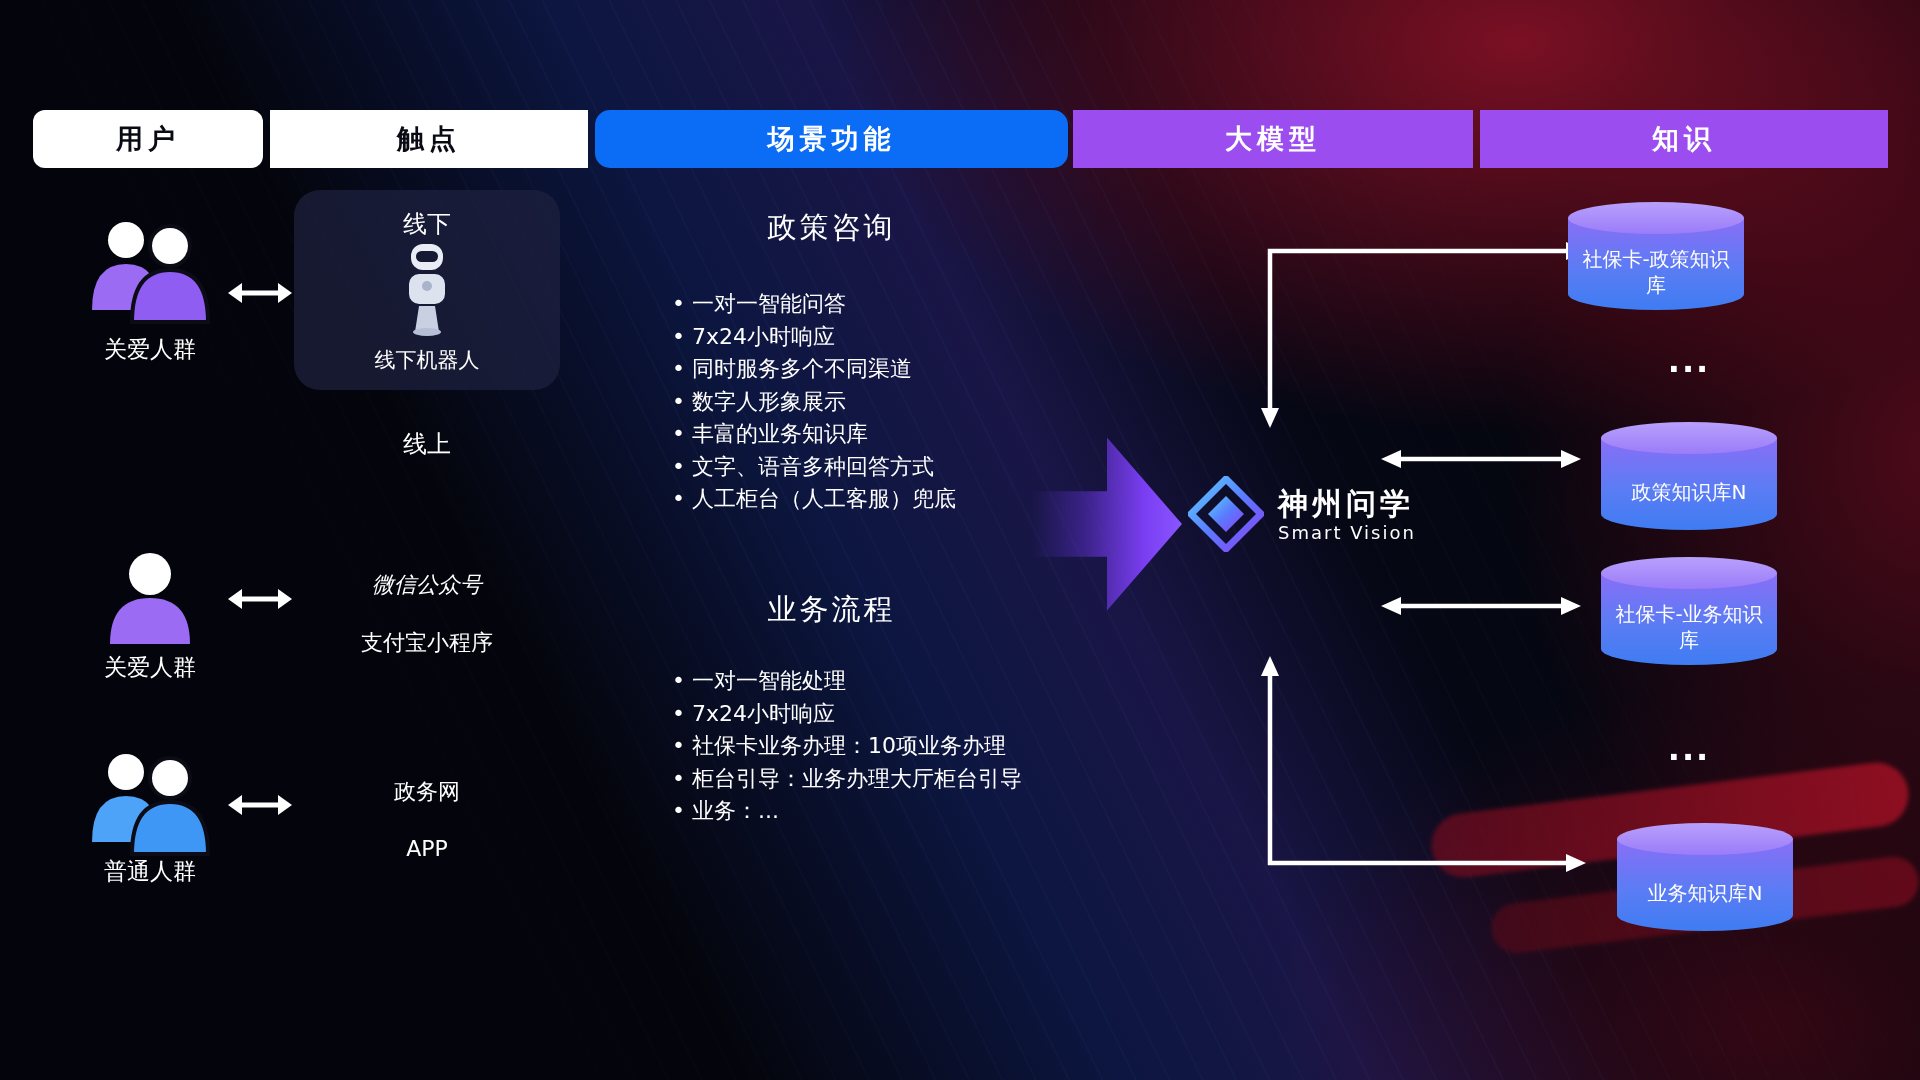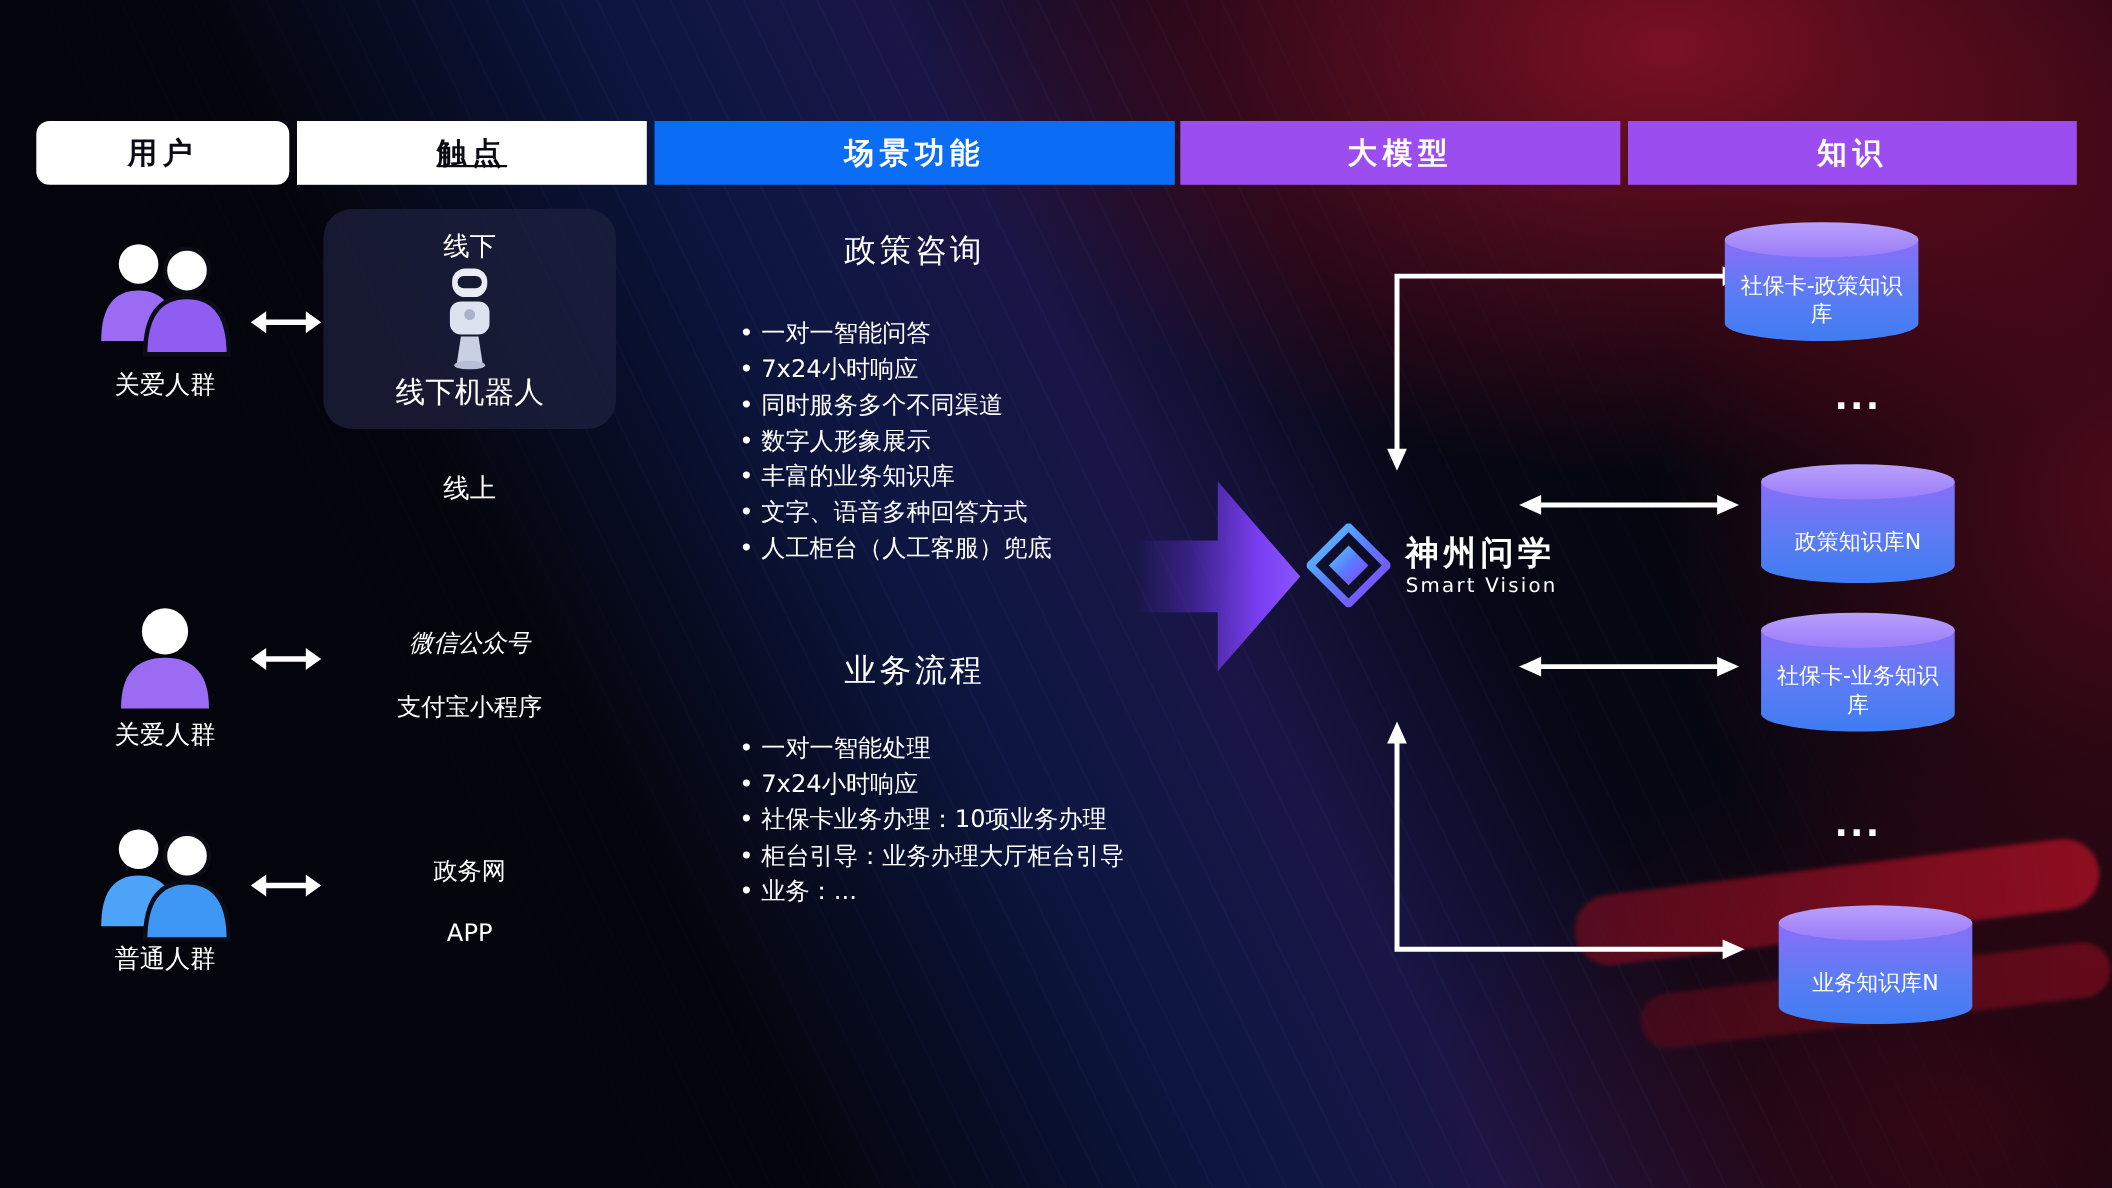--- a/index.html
+++ b/index.html
@@ -36,21 +36,21 @@
   .hdr.blue   { background:#0b6cf5; color:#ffffff; }
   .hdr.purple { background:#9b4df0; color:#ffffff; }
 
   .lbl { position:absolute; color:#fff; text-align:center; z-index:5; }
   .icon-box { position:absolute; z-index:5; }
 
   .tp-card { position:absolute; left:294px; top:190px; width:266px; height:200px;
              border-radius:26px; background:rgba(30,33,64,.72); z-index:4; }
   .tp-card-title { position:absolute; top:18px; left:0; width:100%; text-align:center; font-size:24px; }
   .tp-card-robot { position:absolute; top:52px; left:50%; transform:translateX(-50%); }
-  .tp-card-sub   { position:absolute; bottom:16px; left:0; width:100%; text-align:center; font-size:27px; }
+  .tp-card-sub   { position:absolute; bottom:16px; left:0; width:100%; text-align:center; font-size:21px; }
   .tp-text { position:absolute; left:294px; width:266px; text-align:center; color:#fff; z-index:5; }
 
   .sec-title { position:absolute; width:473px; left:595px; text-align:center;
                font-size:29px; font-weight:500; letter-spacing:3px; z-index:5; }
   .bullets { position:absolute; list-style:none; margin:0; padding:0; color:#fff;
              font-size:22px; z-index:5; }
   .bullets li { line-height:32.5px; white-space:nowrap; }
   .bullets li::before { content:"•  "; }
 
   .flow-arrow { position:absolute; left:1032px; top:428px; width:150px; height:192px; z-index:4;
@@ -77,22 +77,22 @@
 </style>
 </head>
 <body>
 
 <div class="stage">
   <div class="streaks"></div>
   <div class="swoosh s1"></div>
   <div class="swoosh s2"></div>
 
   <div class="hdr white" style="left:33px;   width:230px;border-radius:12px;">用户</div>
-  <div class="hdr white" style="left:270px;  width:318px;text-decoration:underline;">触点</div>
-  <div class="hdr blue" style="left:595px;  width:473px;">场景功能</div>
+  <div class="hdr white" style="left:270px;  width:318px;">触点</div>
+  <div class="hdr blue" style="left:595px;  width:473px;border-radius:15px;">场景功能</div>
   <div class="hdr purple" style="left:1073px; width:400px;">大模型</div>
   <div class="hdr purple" style="left:1480px; width:408px;">知识</div>
 
   <div class="icon-box" style="left:88px; top:210px;">
     <svg width="124" height="118" viewBox="0 0 124 118">
       <circle cx="38" cy="30" r="18" fill="#ffffff"></circle>
       <path d="M4 100 q0 -46 34 -46 q34 0 34 46 z" fill="#9b6cf3"></path>
       <circle cx="82" cy="36" r="20" fill="#ffffff" stroke="#0b0c16" stroke-width="4"></circle>
       <path d="M44 112 q0 -52 38 -52 q38 0 38 52 z" fill="#8f5df2" stroke="#0b0c16" stroke-width="4"></path>
     </svg>

